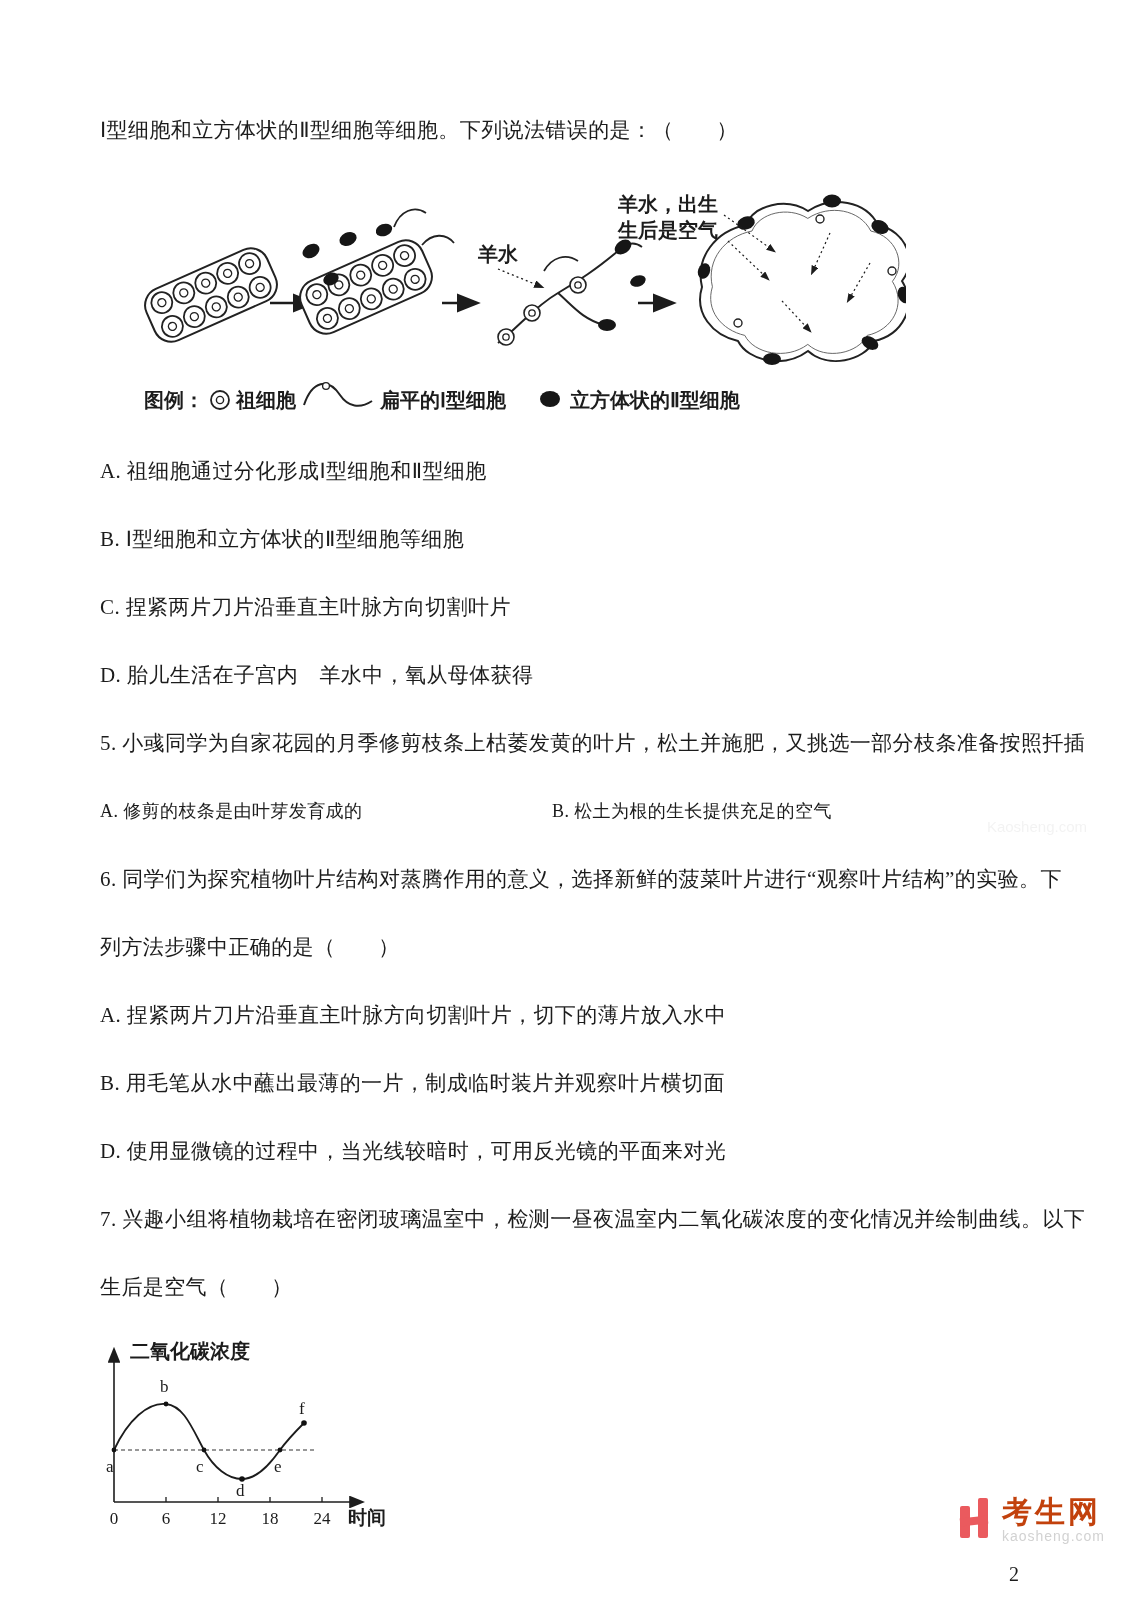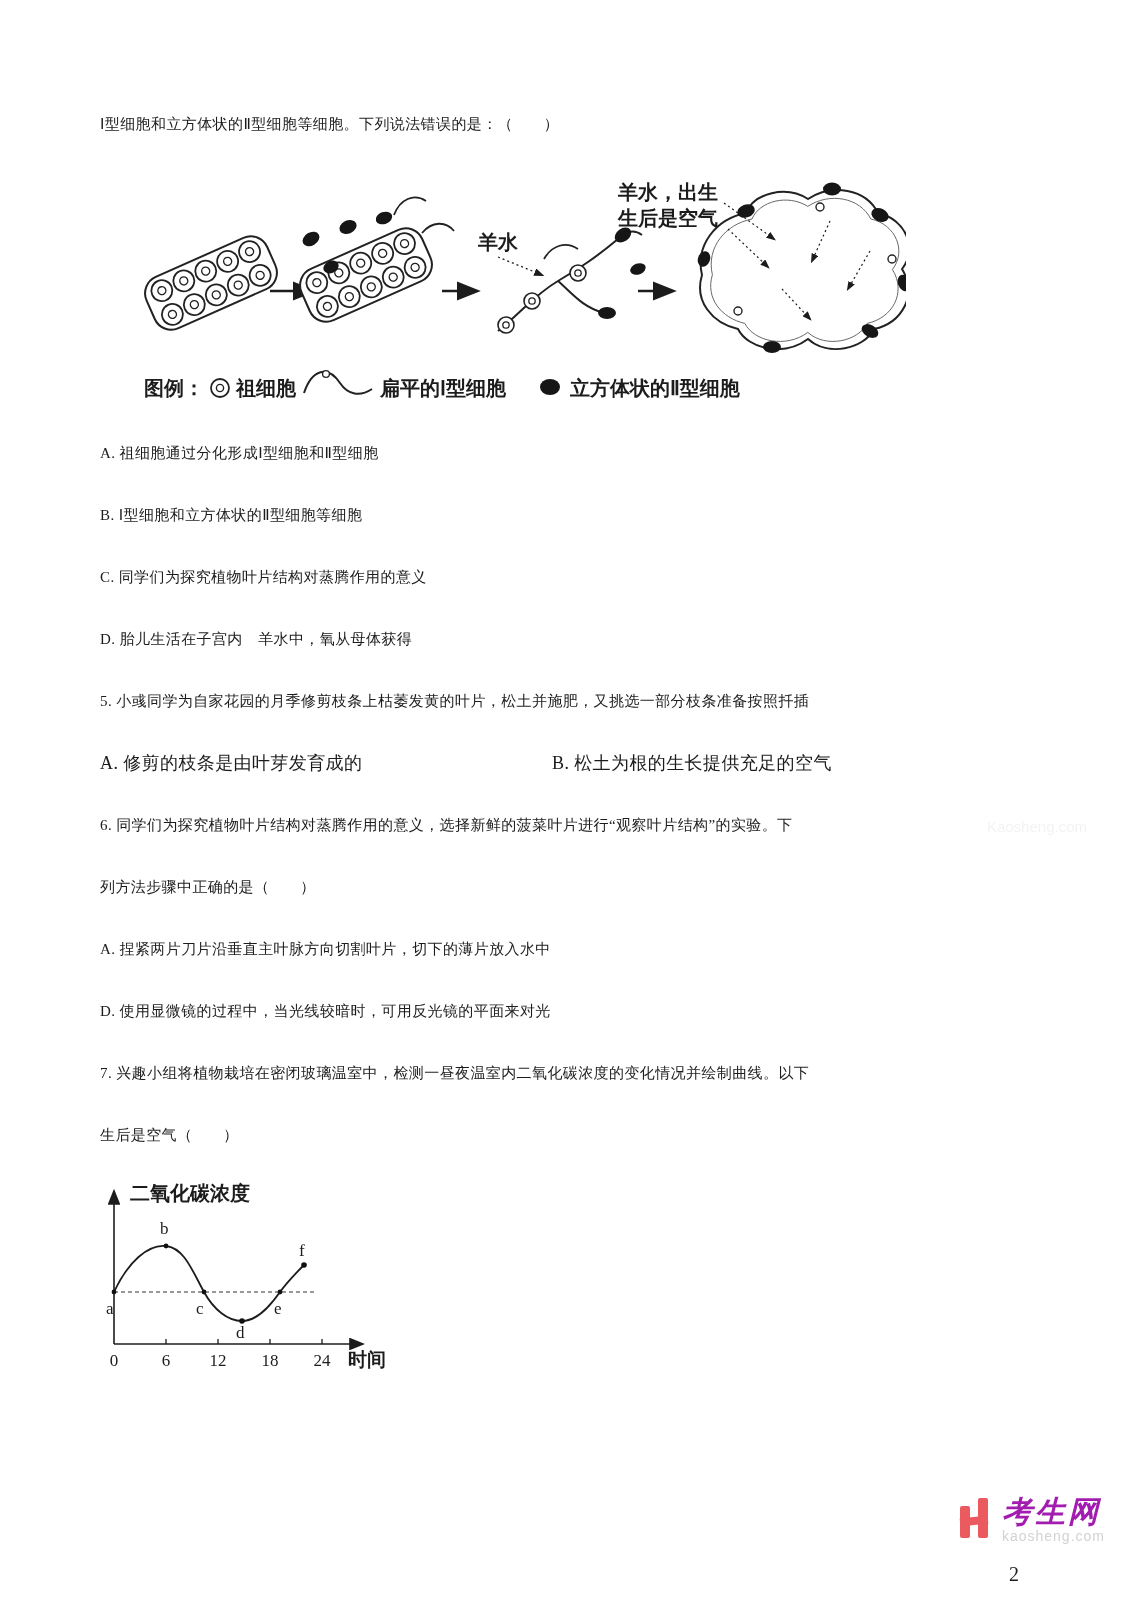--- a/index.html
+++ b/index.html
@@ -1,28 +1,28 @@
 <!DOCTYPE html>
 <html><head>
 <meta charset="utf-8">
 <style>
   html,body{margin:0;padding:0;background:#ffffff;}
   .page{
     position:relative;width:1131px;height:1600px;background:#fff;
     font-family:"Liberation Serif",serif;color:#1c1c1c;overflow:hidden;
   }
   .content{position:absolute;top:86px;left:100px;width:941px;}
-  .line{font-size:15px;line-height:47px;letter-spacing:0.4px;white-space:nowrap;}
+  .line{font-size:21px;line-height:47px;letter-spacing:0.4px;white-space:nowrap;}
   .opts2{display:flex;font-size:18px;line-height:47px;letter-spacing:0.4px;white-space:nowrap;}
   .opts2 .c1{width:452px;flex:0 0 452px;}
   .figure{margin:6px 0 2px 26px;height:252px;}
   .chart{margin:12px 0 8px 0;height:220px;}
   svg text{font-family:"Liberation Serif",serif;fill:#1c1c1c;}
   .wm{position:absolute;right:26px;bottom:56px;display:flex;align-items:flex-start;gap:8px;}
-  .wm-brand{font-size:30px;font-weight:bold;color:#a21caf;letter-spacing:3px;line-height:32px;font-family:"Liberation Sans",sans-serif;font-style:italic;}
+  .wm-brand{font-size:30px;font-weight:bold;color:#c2410c;letter-spacing:3px;line-height:32px;font-family:"Liberation Sans",sans-serif;}
   .wm-site{font-size:14px;color:#d2d2d2;letter-spacing:1px;font-family:"Liberation Sans",sans-serif;}
   .wm-faint{position:absolute;top:818px;right:44px;font-size:15px;color:#555;opacity:0.07;font-family:"Liberation Sans",sans-serif;}
   .pagenum{position:absolute;right:112px;bottom:14px;font-size:20px;color:#1c1c1c;}
 </style>
 </head>
 <body>
 
 <div class="page">
   <div class="content">
 
@@ -137,32 +137,33 @@
           <circle cx="200" cy="211" r="3.4" fill="#fff" stroke="#222" stroke-width="1.3"></circle>
           <text x="254" y="232" font-size="20" font-weight="bold">扁平的Ⅰ型细胞</text>
           <ellipse cx="424" cy="224" rx="10" ry="8" fill="#161616"></ellipse>
           <text x="444" y="232" font-size="20" font-weight="bold">立方体状的Ⅱ型细胞</text>
         </g>
       </svg>
     </div>
 
     <p class="line">A. 祖细胞通过分化形成Ⅰ型细胞和Ⅱ型细胞</p>
     <p class="line">B. Ⅰ型细胞和立方体状的Ⅱ型细胞等细胞</p>
-    <p class="line">C. 同学们为探究植物叶片结构对蒸腾作用的意义</p>
+    <p class="line">C. 捏紧两片刀片沿垂直主叶脉方向切割叶片</p>
     <p class="line">D. 胎儿生活在子宫内　羊水中，氧从母体获得</p>
 
     <p class="line">5. 小彧同学为自家花园的月季修剪枝条上枯萎发黄的叶片，松土并施肥，又挑选一部分枝条准备按照扦插</p>
     <div class="opts2">
       <span class="c1">A. 修剪的枝条是由叶芽发育成的</span>
       <span>B. 松土为根的生长提供充足的空气</span>
     </div>
 
     <p class="line">6. 同学们为探究植物叶片结构对蒸腾作用的意义，选择新鲜的菠菜叶片进行“观察叶片结构”的实验。下</p>
     <p class="line">列方法步骤中正确的是（　　）</p>
     <p class="line">A. 捏紧两片刀片沿垂直主叶脉方向切割叶片，切下的薄片放入水中</p>
+    <p class="line">B. 用毛笔从水中蘸出最薄的一片，制成临时装片并观察叶片横切面</p>
     <p class="line">D. 使用显微镜的过程中，当光线较暗时，可用反光镜的平面来对光</p>
 
     <p class="line">7. 兴趣小组将植物栽培在密闭玻璃温室中，检测一昼夜温室内二氧化碳浓度的变化情况并绘制曲线。以下</p>
     <p class="line">生后是空气（　　）</p>
 
     <div class="chart">
       <svg width="330" height="220" viewBox="0 0 330 220">
         <defs>
           <marker id="ch-ah" markerWidth="10" markerHeight="8" refX="8" refY="4" orient="auto">
             <path d="M0,0 L10,4 L0,8 Z" fill="#1c1c1c"></path>

